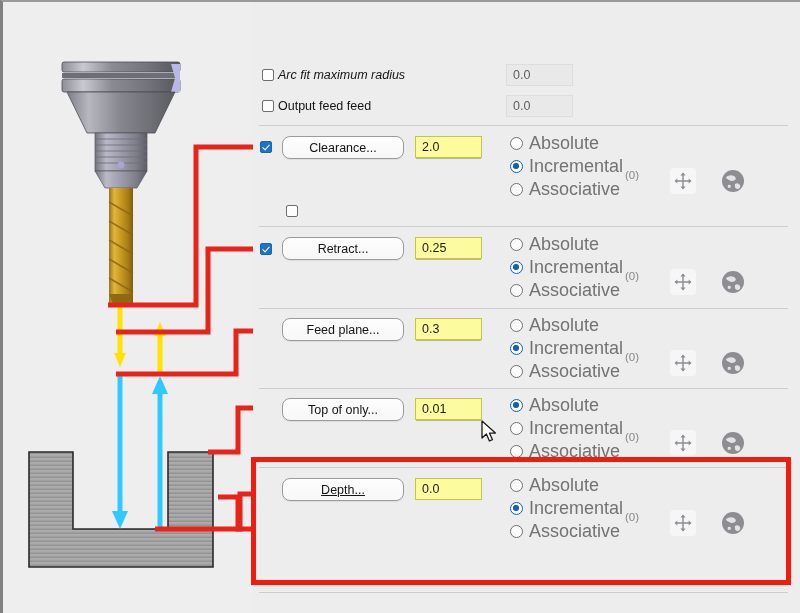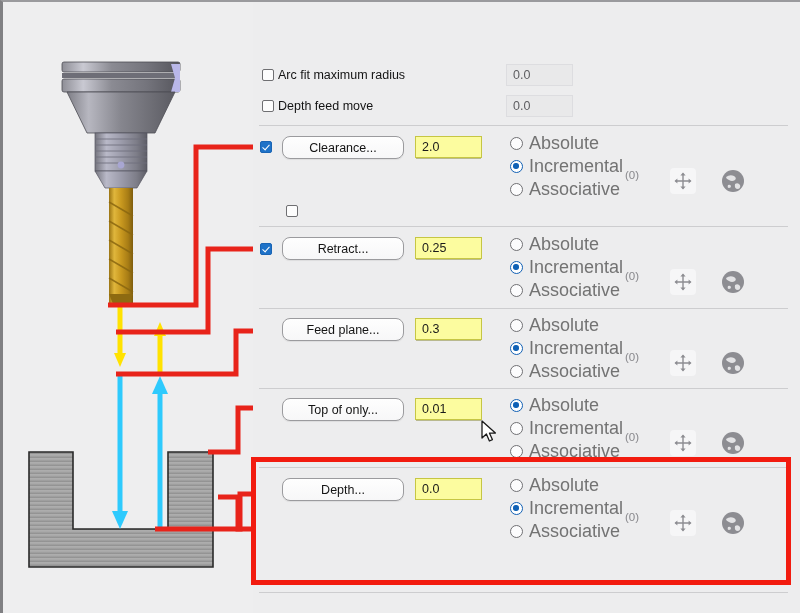--- a/index.html
+++ b/index.html
@@ -250,25 +250,25 @@
 
         <path d="M250 527 L235 527 L235 495 L215 495" transform="translate(0,0)"></path>
         <path d="M250 492 L237 492 L237 527 L152 527"></path>
       </g>
     </svg>
   </div>
 
   <div id="form">
 
     <div class="cb" style="left:9px;top:67px;"></div>
-    <div class="cblabel" style="left:25px;top:66px;">Arc fit maximum radius</div>
+    <div class="cblabel" style="left:25px;top:66px;font-style:italic;">Arc fit maximum radius</div>
     <div class="dfield" style="left:253px;top:62px;">0.0</div>
 
     <div class="cb" style="left:9px;top:98px;"></div>
-    <div class="cblabel" style="left:25px;top:97px;">Depth feed move</div>
+    <div class="cblabel" style="left:25px;top:97px;">Output feed feed</div>
     <div class="dfield" style="left:253px;top:93px;">0.0</div>
 
     <div class="sep" style="top:123px;"></div>
 
     <div class="cb checked" style="left:7px;top:139px;"></div>
     <div class="btn" style="left:29px;top:134px;">Clearance...</div>
     <div class="vfield under" style="left:162px;top:134px;">2.0</div>
 
     <div class="radio" style="left:257px;top:135px;"></div>
     <div class="rlabel" style="left:276px;top:135px;">Absolute</div>
@@ -403,21 +403,21 @@
         <g fill="#e3e3e5">
           <path d="M6 9 q4 -3 8 -1 q3 2 1 4 q-3 2 -6 0 q-3 -1 -3 -3 Z"></path>
           <path d="M15 16 q3 -2 5 1 q1 3 -2 4 q-4 0 -3 -5 Z"></path>
           <path d="M8 17 q2 -1 3 1 q0 2 -2 2 q-2 0 -1 -3 Z"></path>
         </g>
       </svg>
     </div>
 
     <div class="sep" style="top:465px;"></div>
 
-    <div class="btn" style="left:29px;top:476px;">Depth...</div>
+    <div class="btn" style="left:29px;top:476px;text-decoration:underline;">Depth...</div>
     <div class="vfield" style="left:162px;top:476px;">0.0</div>
 
     <div class="radio" style="left:257px;top:477px;"></div>
     <div class="rlabel" style="left:276px;top:477px;">Absolute</div>
     <div class="radio sel" style="left:257px;top:500px;"></div>
     <div class="rlabel" style="left:276px;top:500px;">Incremental</div>
     <div class="radio" style="left:257px;top:523px;"></div>
     <div class="rlabel" style="left:276px;top:523px;">Associative</div>
 
     <div class="count" style="left:372px;top:509px;">(0)</div>

